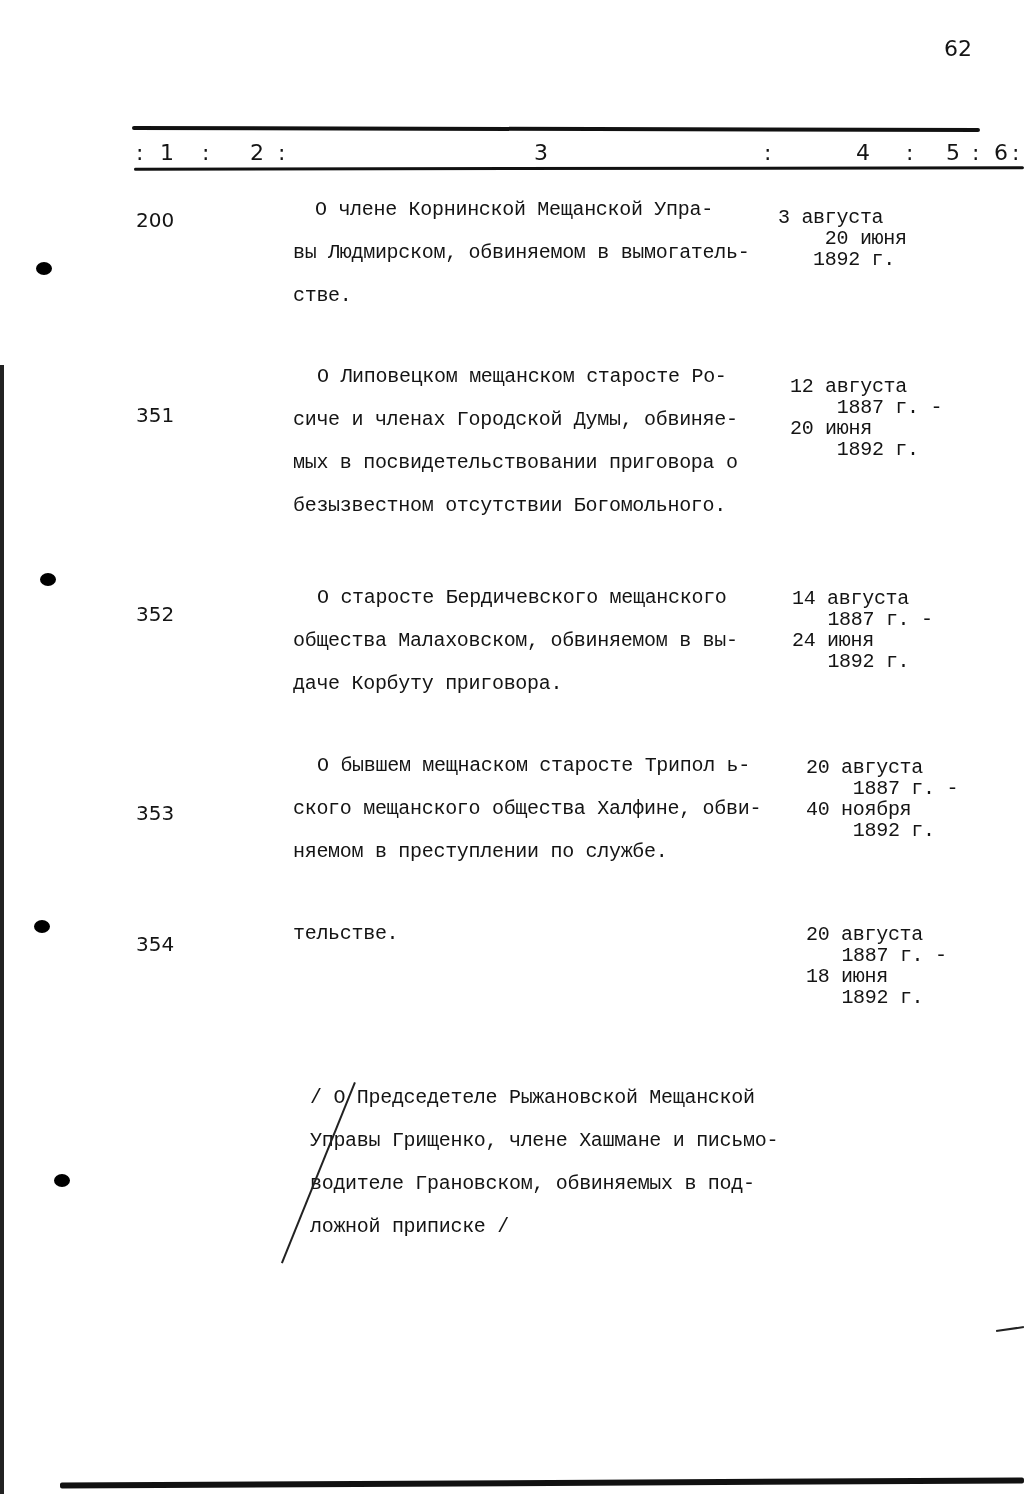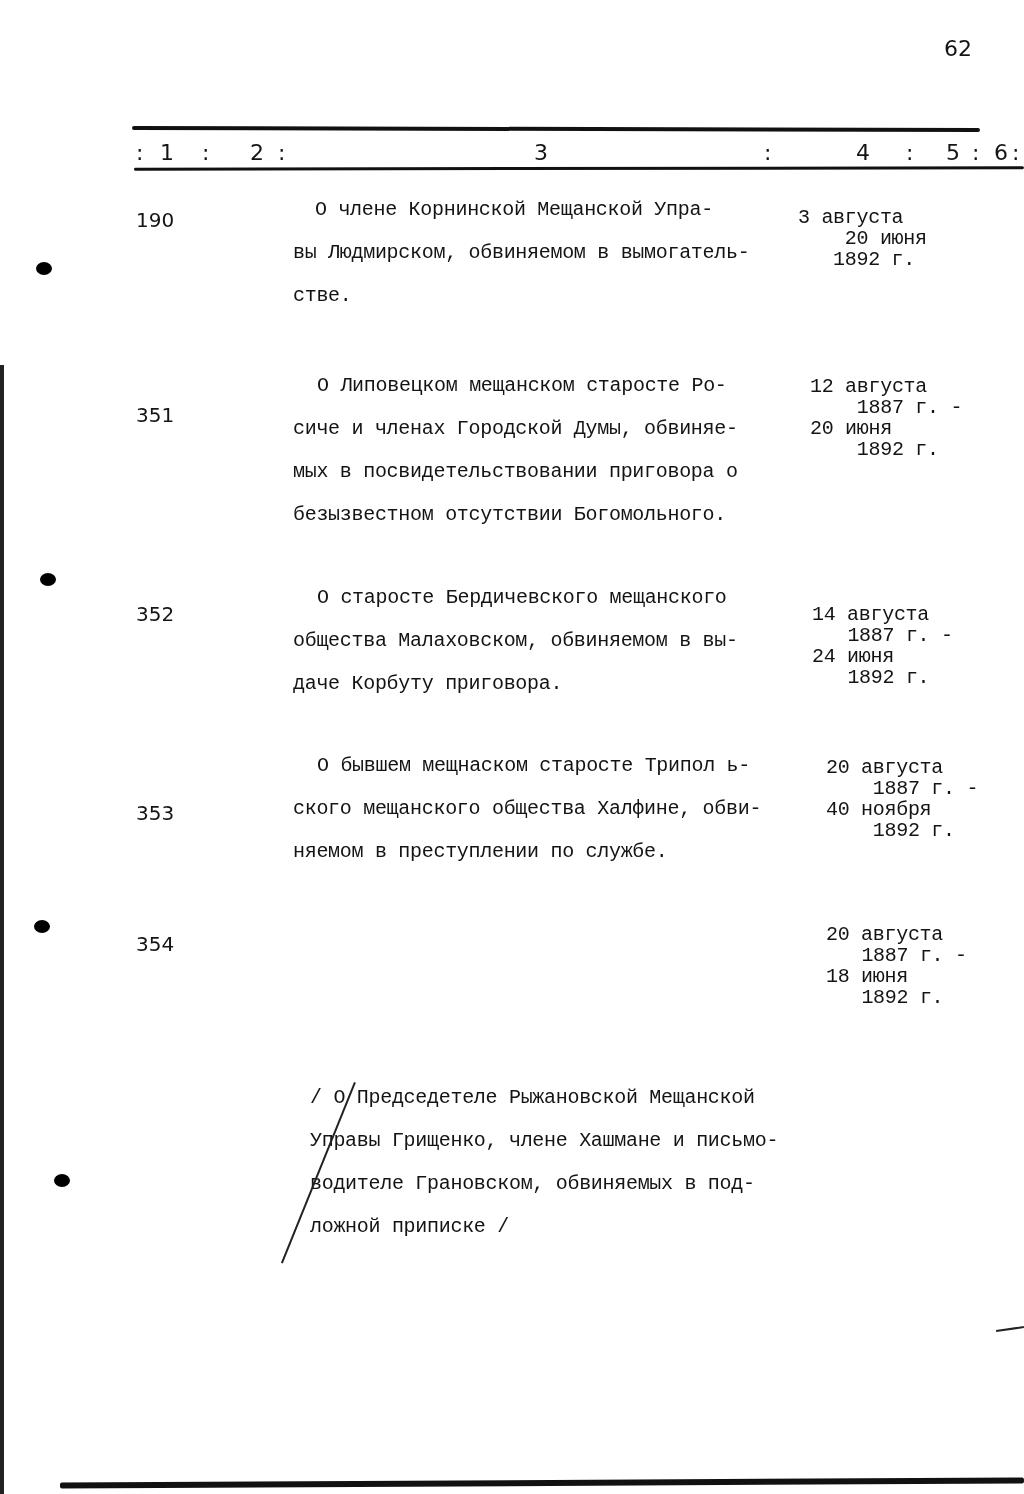--- a/index.html
+++ b/index.html
@@ -11,21 +11,21 @@
     .rule { position: absolute; background: #111; border-radius: 2px; }
     .rule-top { left: 132px; top: 127px; width: 848px; height: 4px; transform: rotate(0.15deg); }
     .rule-mid { left: 134px; top: 167px; width: 890px; height: 3px; transform: rotate(-0.1deg); }
     .rule-bot { left: 60px; top: 1480px; width: 964px; height: 6px; transform: rotate(-0.3deg); }
     .left-edge { position: absolute; left: 0; top: 365px; width: 4px; height: 1130px; background: #222; }
     .header { position: absolute; top: 140px; left: 136px; width: 888px; height: 26px; font-size: 22px; font-family: "DejaVu Sans", sans-serif; }
     .header span { position: absolute; top: 0; }
     .rec-num { position: absolute; left: 136px; font-size: 20px; font-family: "DejaVu Sans", sans-serif; }
     .rec-text { position: absolute; left: 293px; width: 500px; font-size: 20px; line-height: 43px; letter-spacing: -0.3px; }
     .rec-text .ln { display: block; white-space: pre; }
-    .rec-date { position: absolute; font-size: 20px; line-height: 21px; letter-spacing: -0.3px; margin-left: 20px; }
+    .rec-date { position: absolute; font-size: 20px; line-height: 21px; letter-spacing: -0.3px; }
     .rec-date .ln { display: block; white-space: pre; }
     .hole { position: absolute; width: 16px; height: 13px; background: #000; border-radius: 50%; }
     .strike { position: absolute; left: 354px; top: 1082px; width: 2px; height: 195px; background: #222; transform-origin: top left; transform: rotate(22deg); }
     .stray { position: absolute; left: 996px; top: 1328px; width: 28px; height: 2px; background: #222; transform: rotate(-8deg); }
   </style>
 </head>
 <body>
 
 <div class="page-num">62</div>
 
@@ -44,57 +44,57 @@
   <span style="left:770px">:</span>
   <span style="left:810px">5</span>
   <span style="left:836px">:</span>
   <span style="left:858px">6</span>
   <span style="left:876px">:</span>
 </div>
 
 <div class="rule rule-mid"></div>
 
 <div>
-  <div class="rec-num" style="top:208px">190</div>
+  <div class="rec-num" style="top:208px">200</div>
   <div class="rec-text" style="top:188px">
     <span class="ln" style="padding-left:22px">О члене Корнинской Мещанской Упра-</span>
     <span class="ln">вы Людмирском, обвиняемом в вымогатель-</span>
     <span class="ln">стве.</span>
   </div>
   <div class="rec-date" style="left:778px; top:207px">
     <span class="ln">3 августа</span>
     <span class="ln">    20 июня</span>
     <span class="ln">   1892 г.</span>
   </div>
 </div>
 
 <div>
   <div class="rec-num" style="top:403px">351</div>
-  <div class="rec-text" style="top:364px">
+  <div class="rec-text" style="top:355px">
     <span class="ln" style="padding-left:24px">О Липовецком мещанском старосте Ро-</span>
     <span class="ln">сиче и членах Городской Думы, обвиняе-</span>
     <span class="ln">мых в посвидетельствовании приговора о</span>
     <span class="ln">безызвестном отсутствии Богомольного.</span>
   </div>
   <div class="rec-date" style="left:790px; top:376px">
     <span class="ln">12 августа</span>
     <span class="ln">    1887 г. -</span>
     <span class="ln">20 июня</span>
     <span class="ln">    1892 г.</span>
   </div>
 </div>
 
 <div>
   <div class="rec-num" style="top:602px">352</div>
   <div class="rec-text" style="top:576px">
     <span class="ln" style="padding-left:24px">О старосте Бердичевского мещанского</span>
     <span class="ln">общества Малаховском, обвиняемом в вы-</span>
     <span class="ln">даче Корбуту приговора.</span>
   </div>
-  <div class="rec-date" style="left:792px; top:604px">
+  <div class="rec-date" style="left:792px; top:588px">
     <span class="ln">14 августа</span>
     <span class="ln" style="padding-left:12px">  1887 г. -</span>
     <span class="ln">24 июня</span>
     <span class="ln" style="padding-left:12px">  1892 г.</span>
   </div>
 </div>
 
 <div>
   <div class="rec-num" style="top:801px">353</div>
   <div class="rec-text" style="top:744px">
@@ -106,20 +106,21 @@
     <span class="ln">20 августа</span>
     <span class="ln">    1887 г. -</span>
     <span class="ln">40 ноября</span>
     <span class="ln">    1892 г.</span>
   </div>
 </div>
 
 <div>
   <div class="rec-num" style="top:932px">354</div>
   <div class="rec-text" style="top:912px">
+    <span class="ln">тельстве.</span>
   </div>
   <div class="rec-date" style="left:806px; top:924px">
     <span class="ln">20 августа</span>
     <span class="ln" style="padding-left:12px">  1887 г. -</span>
     <span class="ln">18 июня</span>
     <span class="ln" style="padding-left:12px">  1892 г.</span>
   </div>
 </div>
 
 <div>

